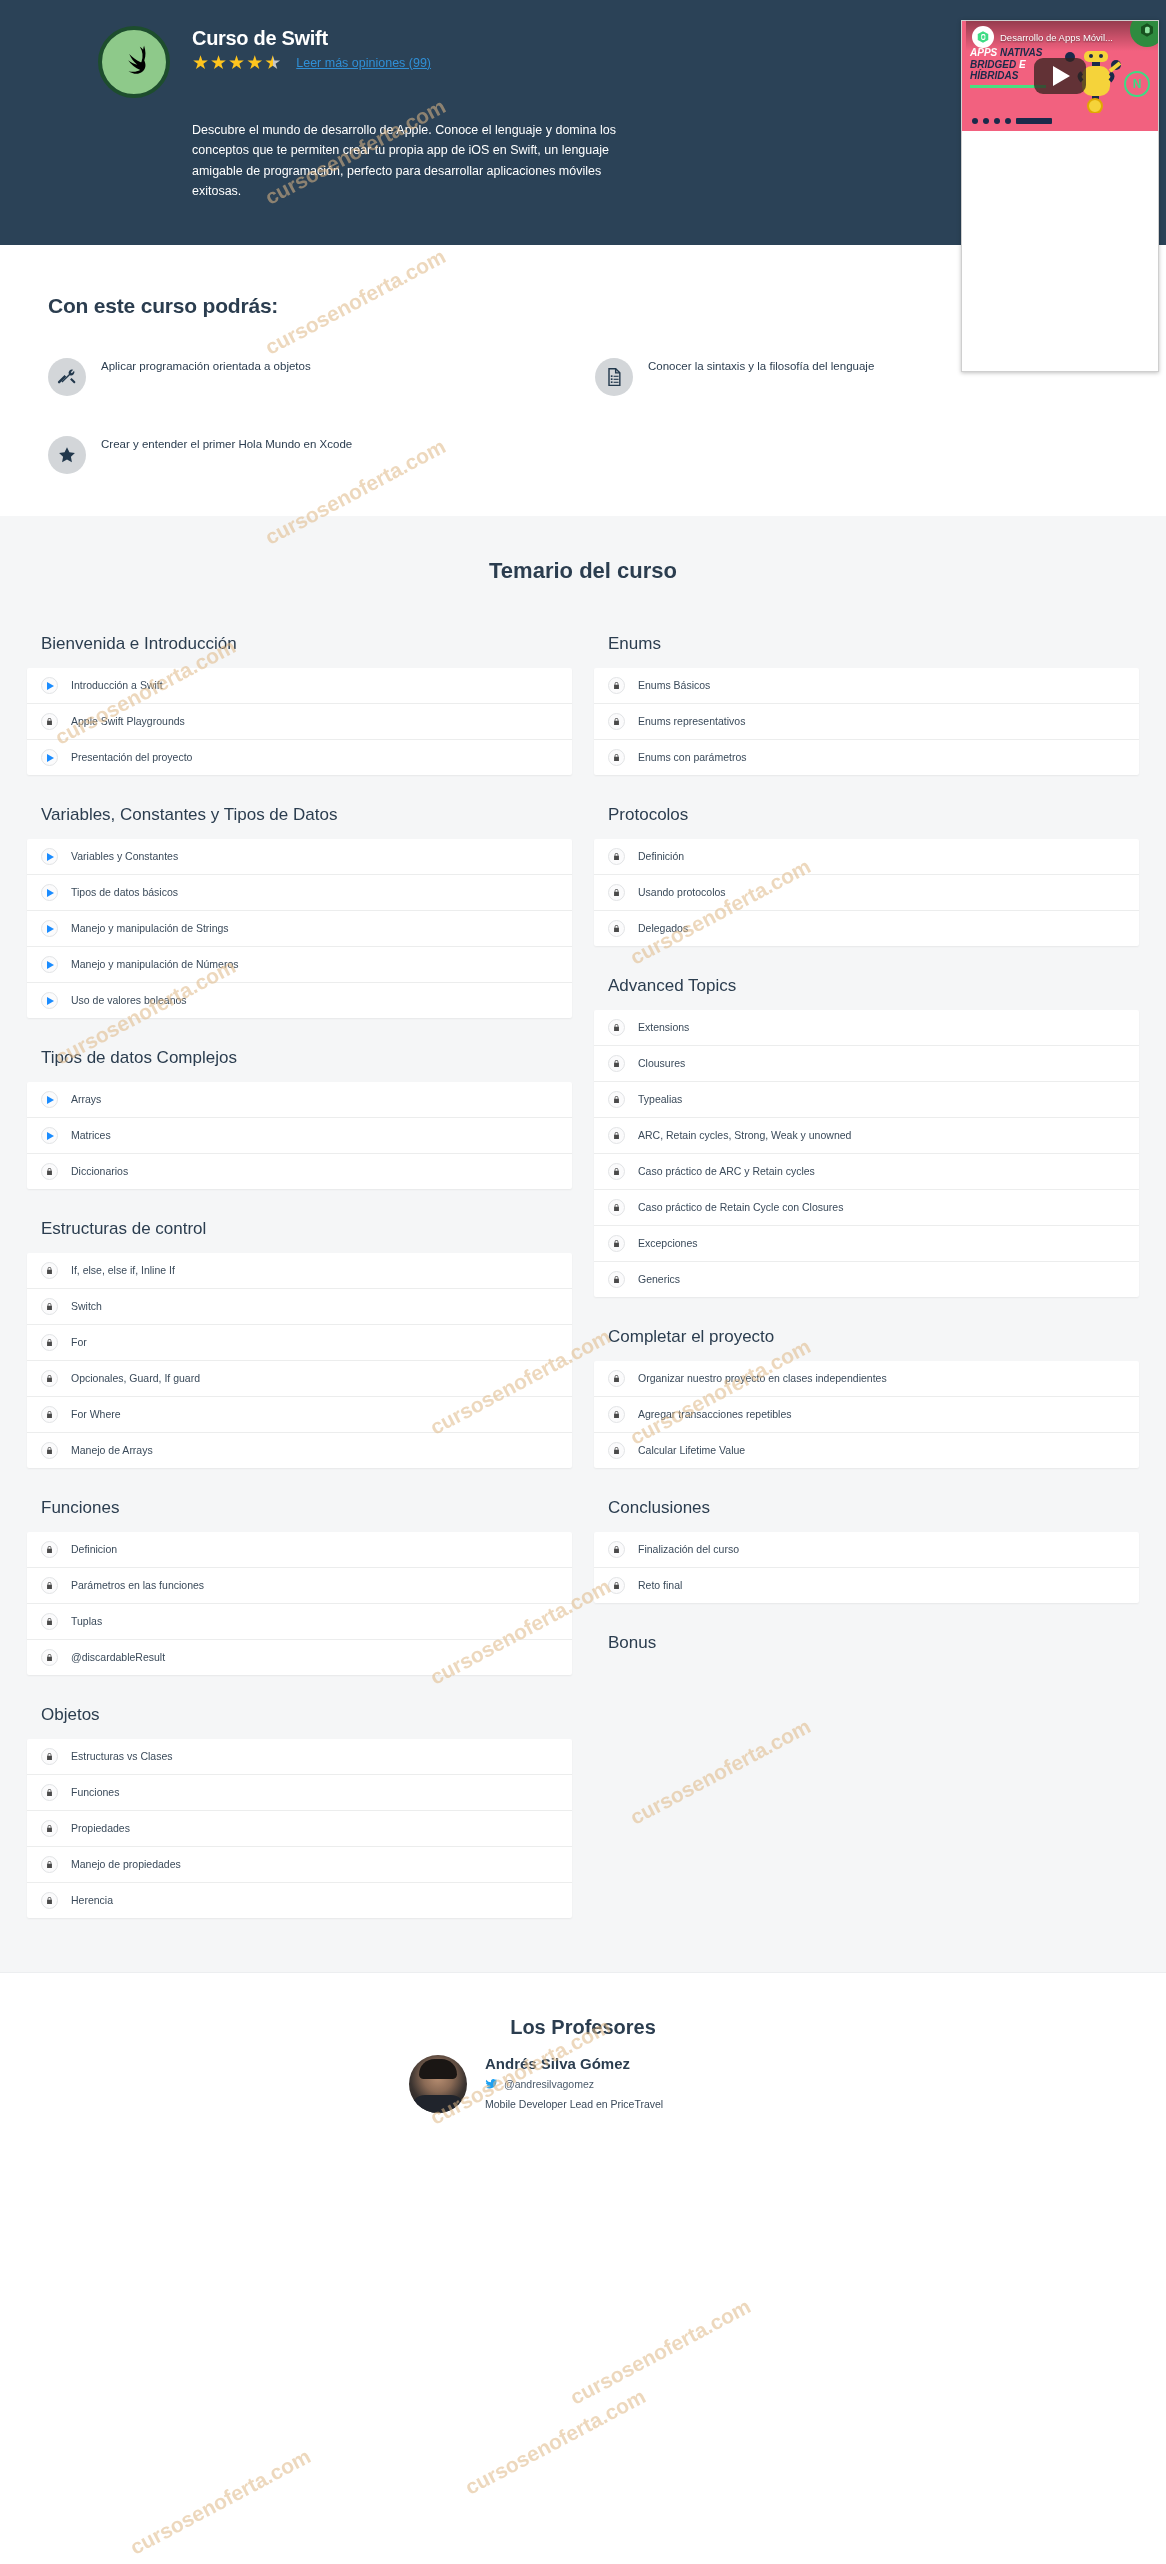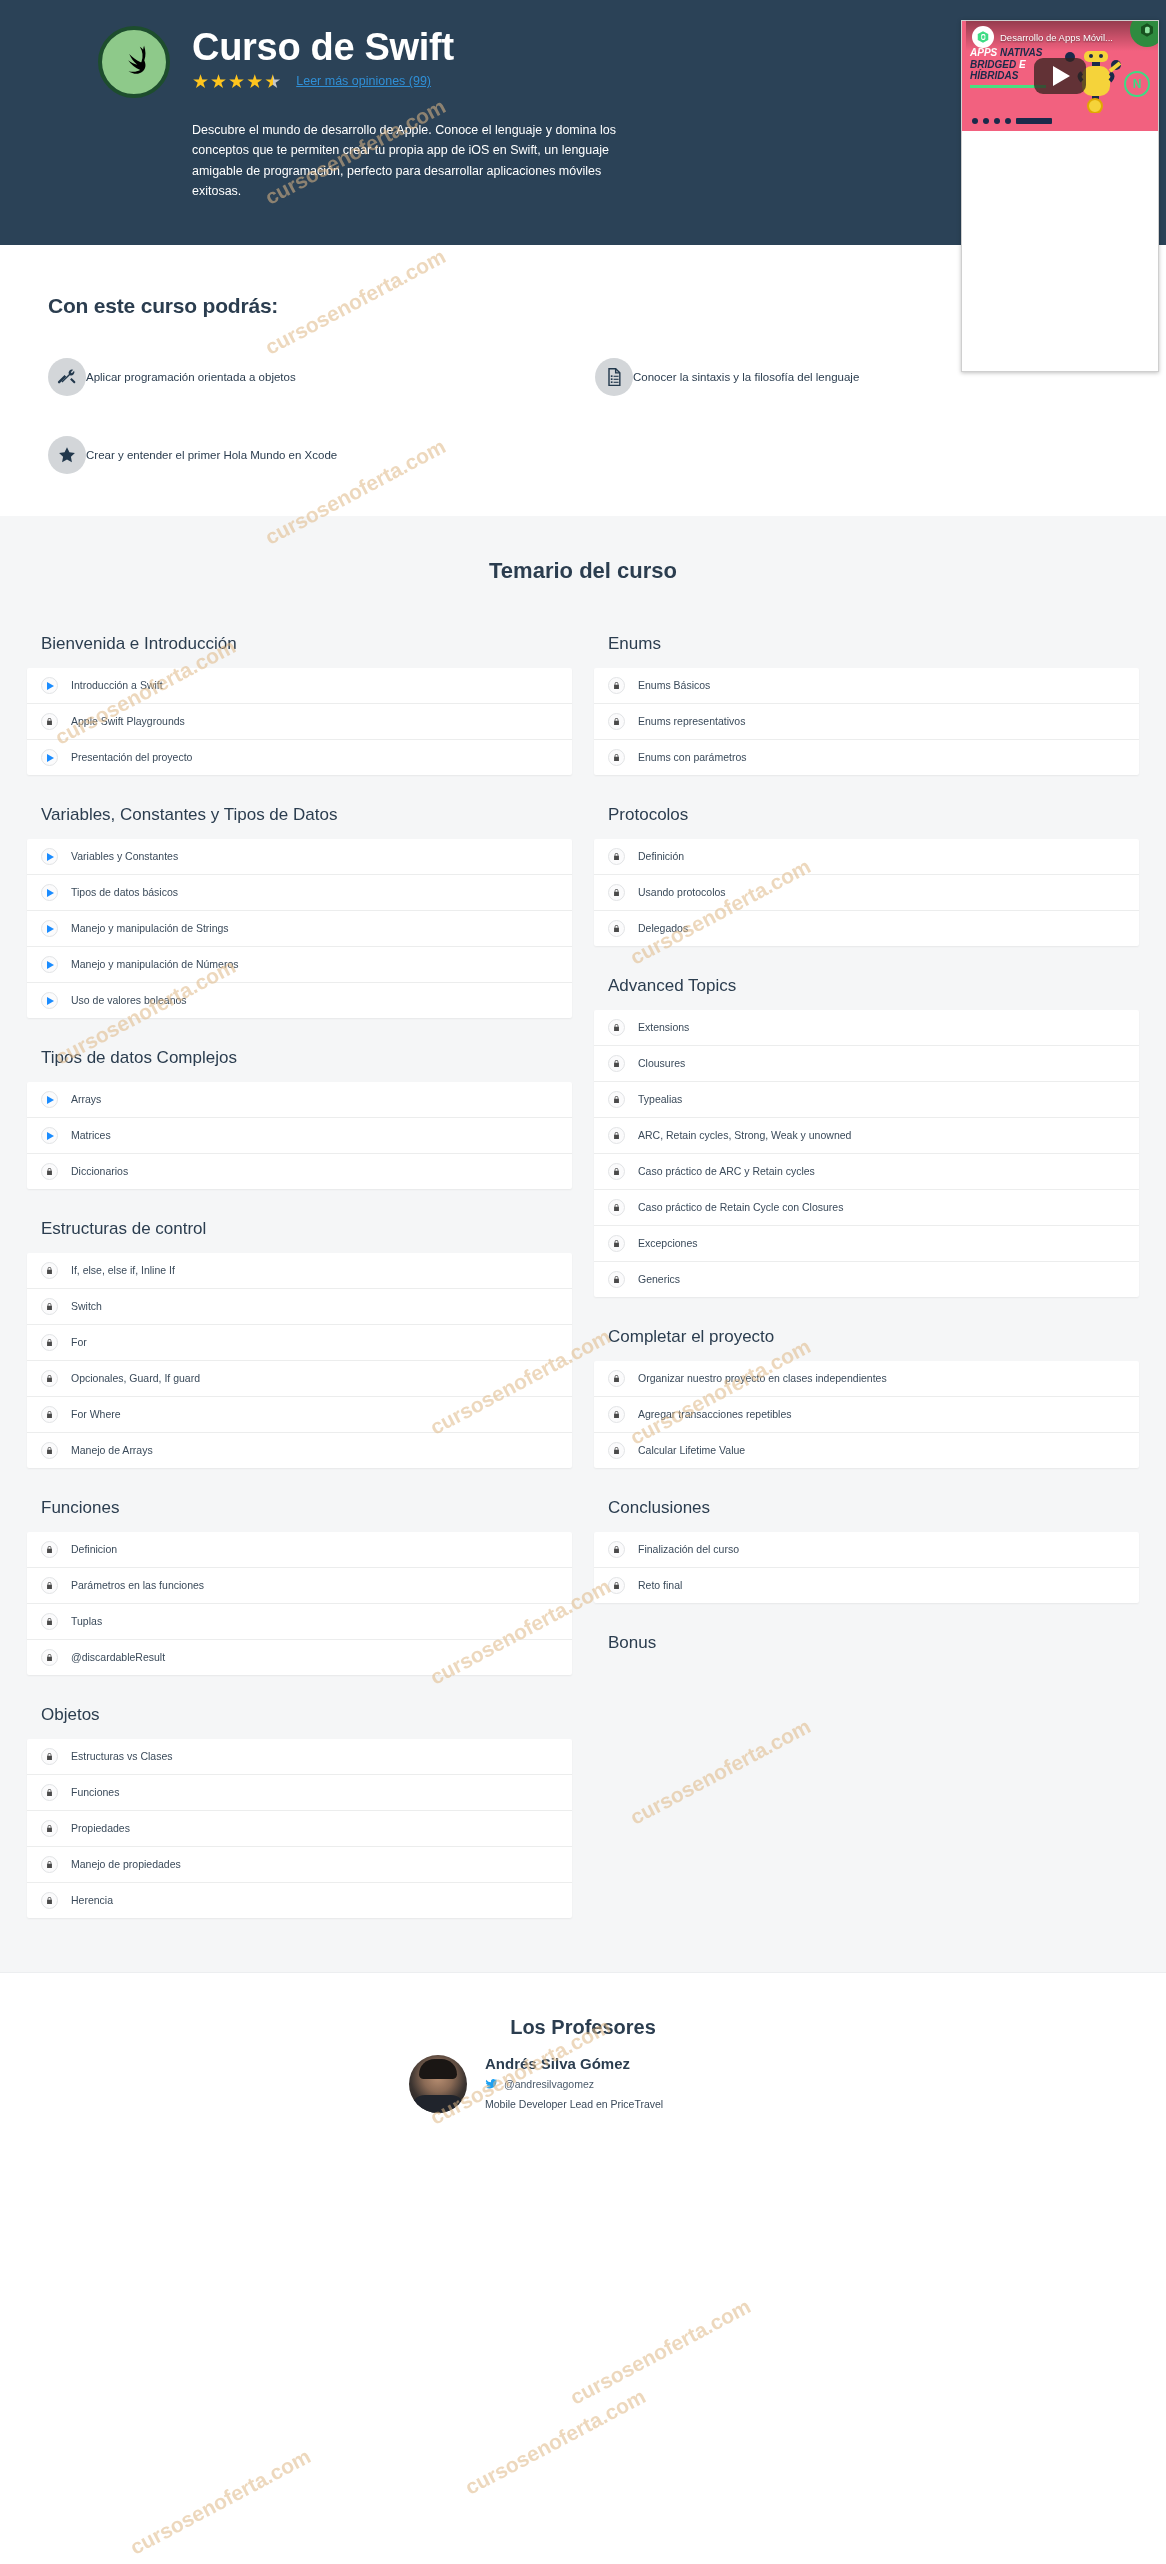--- a/index.html
+++ b/index.html
@@ -24,21 +24,21 @@
   .hero-left { width: 700px; padding-left: 75px; }
   .hero-head { display: flex; align-items: flex-start; }
   .swift-badge {
     width: 72px; height: 72px; border-radius: 50%;
     background: #8ec98a; border: 4px solid #1d4d2d;
     margin-right: 22px; flex: 0 0 auto;
     display: flex; align-items: center; justify-content: center;
   }
   .swift-badge svg { width: 44px; height: 44px; }
   .hero-title {
-    font-size: 38px; font-weight: bold; color: #ffffff;
+    font-size: 20px; font-weight: bold; color: #ffffff;
     letter-spacing: -0.3px; line-height: 1.05; margin: 2px 0 4px 0;
   }
   .rating-row { display: flex; align-items: center; gap: 14px; }
   .stars { font-size: 19px; letter-spacing: 1px; line-height: 1; display:flex; }
   .star { color: #ffc51e; }
   .star.half {
     background: linear-gradient(90deg, #ffc51e 50%, #c7c7c7 50%);
     -webkit-background-clip: text; background-clip: text; color: transparent;
   }
   .reviews-link {
@@ -115,21 +115,21 @@
 
   
   .benefits { background: #ffffff; padding: 32px 0 42px 0; }
   .benefits-inner { width: 1118px; margin: 0 auto; padding-left: 24px; }
   .benefits-title {
     font-size: 21px; font-weight: bold; color: #2b3d4f; margin-bottom: 40px;
     letter-spacing: -0.2px;
   }
   .benefit-grid { display: grid; grid-template-columns: 1fr 1fr; row-gap: 40px; }
   .benefit {
-    display: flex; align-items: center; gap: 0; padding-right: 20px;
+    display: flex; gap: 15px; padding-right: 20px;
   }
   .b-icon {
     width: 38px; height: 38px; border-radius: 50%; background: #d3d6d9;
     display:flex; align-items:center; justify-content:center; flex:0 0 auto;
   }
   .b-icon svg { width: 20px; height: 20px; fill: #22384c; }
   .b-text { font-size: 11.5px; color: #2b3d4f; line-height: 1.45; }
 
   
   .syllabus { background: #f5f6f7; padding: 30px 0 36px 0; }

